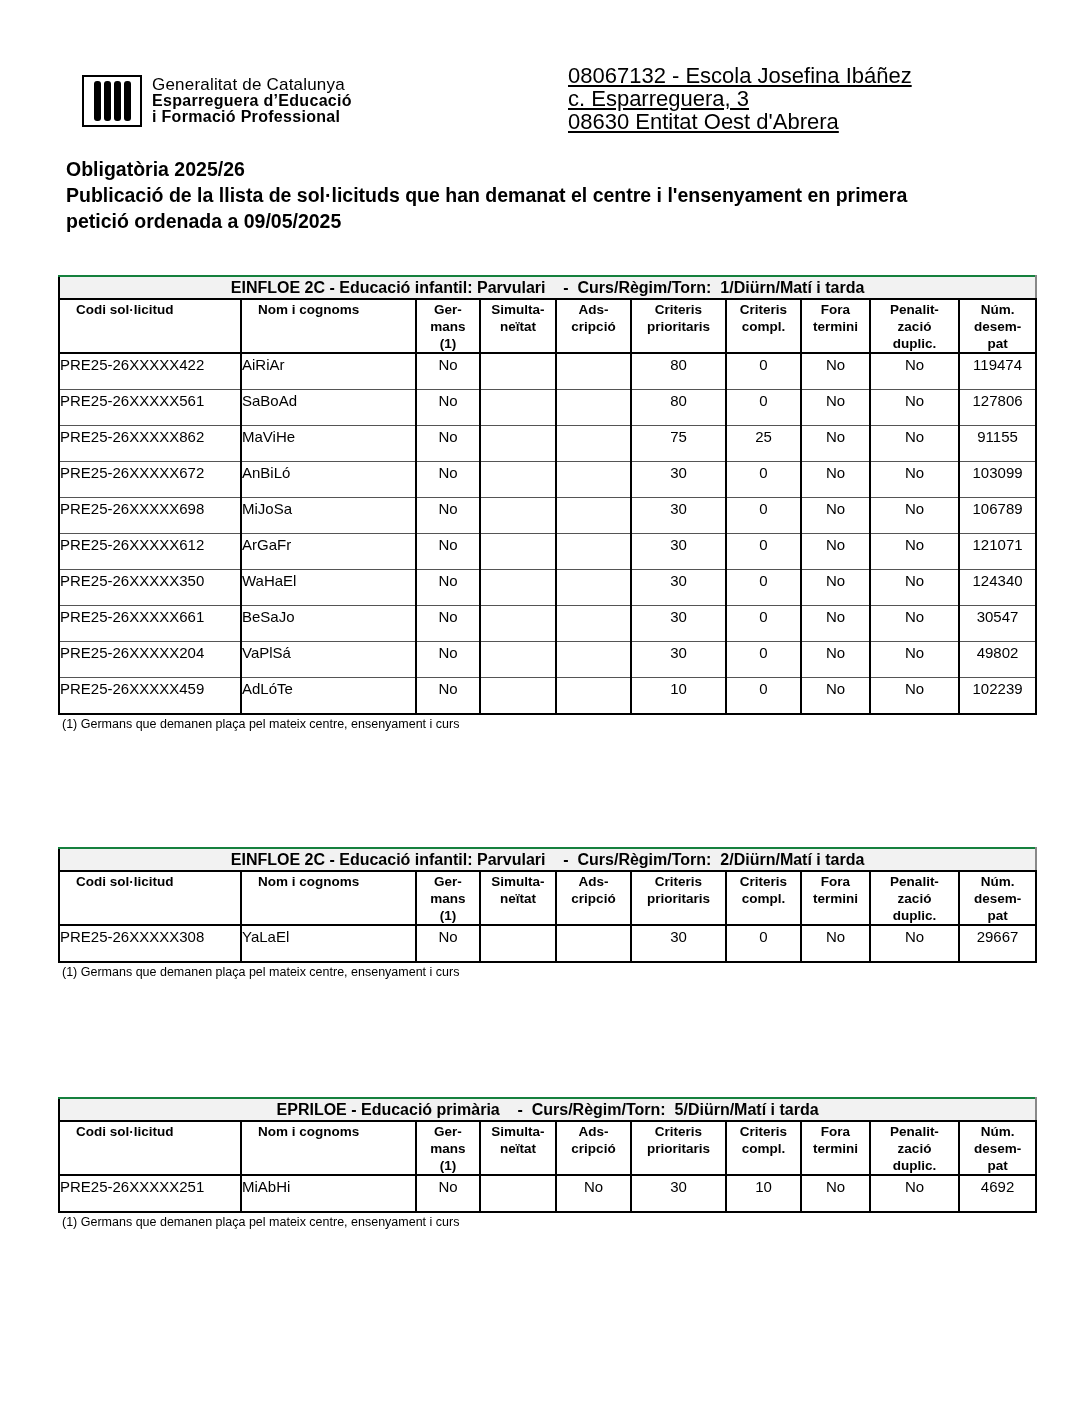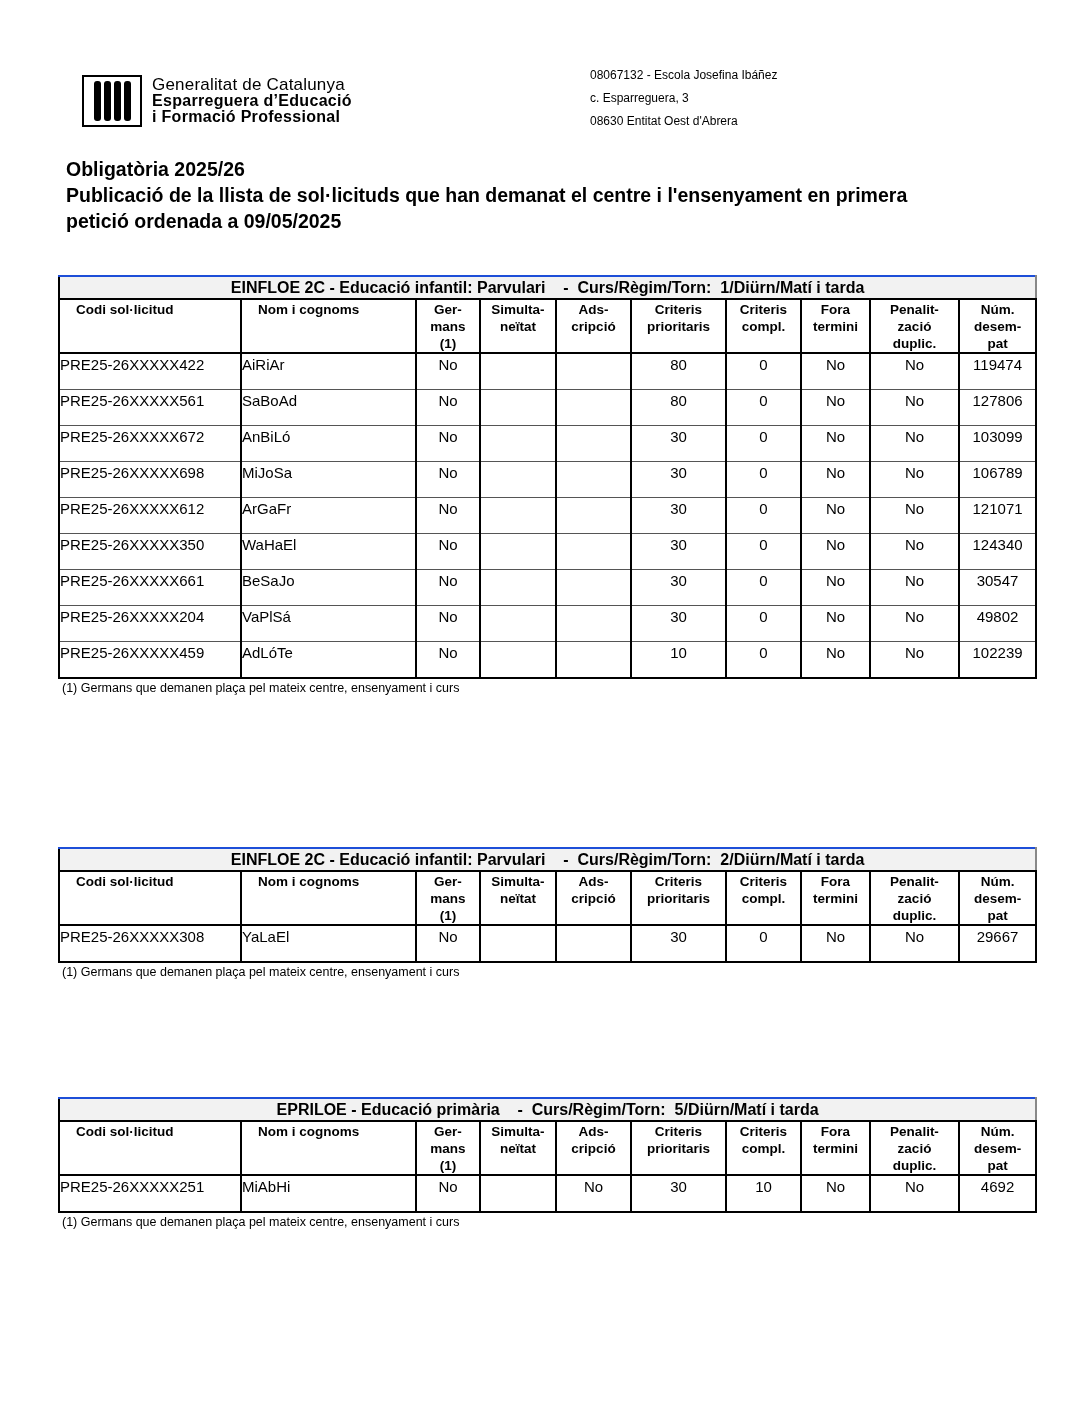--- a/index.html
+++ b/index.html
@@ -3,26 +3,26 @@
 <meta charset="utf-8">
 <style>
   html, body { margin:0; padding:0; background:#fff; }
   body { width:1088px; height:1408px; position:relative; font-family:"Liberation Sans", sans-serif; color:#000; overflow:hidden; }
   .logo { position:absolute; left:66px; top:75px; display:flex; align-items:center;margin-left:16px; }
   .crest { width:60px; height:52px; border:2px solid #000; box-sizing:border-box; position:relative; background:#fff; display:flex; justify-content:center; align-items:center; gap:3px; padding:4px; }
   .crest .bar { width:7px; height:40px; background:#000; border-radius:3px; }
   .logo-text { margin-left:10px; line-height:16px; }
   .logo-text .l1 { font-size:17px; font-weight:normal; letter-spacing:0.2px; }
   .logo-text .l2, .logo-text .l3 { font-size:16px; font-weight:bold; letter-spacing:0.3px; }
-  .school { position:absolute; left:590px; top:64px; font-size:12px; line-height:23px; }
+  .school { position:absolute; left:568px; top:64px; font-size:22px; line-height:23px;text-decoration:underline; }
   .title { position:absolute; left:66px; top:156px; font-size:19.5px; font-weight:bold; line-height:26px; width:960px; }
   .tblwrap { position:absolute; left:58px; width:977px; }
   table { border-collapse:collapse; width:977px; table-layout:fixed; }
   td, th { border:2px solid #000; font-size:14.5px; padding:0; }
-  .caption-row td { background:#f2f2f2; font-weight:bold; font-size:16px; text-align:center; height:20px; border-bottom:2px solid #000; border-top:2px solid #1d4ed8; border-right:2px solid #888; padding-top:1px; }
+  .caption-row td { background:#f2f2f2; font-weight:bold; font-size:16px; text-align:center; height:20px; border-bottom:2px solid #000; border-top:2px solid #15803d; border-right:2px solid #888; padding-top:1px; }
   th { font-weight:bold; font-size:13.5px; vertical-align:top; line-height:17px; height:51px; text-align:center; padding-top:1px; }
   th.left { text-align:left; padding-left:16px; }
   td.cell { height:33px; vertical-align:top; text-align:center; padding-top:2px; font-size:15px; border-top:1px solid #555; border-bottom:1px solid #555; }
   td.cell.left { text-align:left; padding-left:0; }
   tr.last td.cell { border-bottom:2px solid #000; }
   .footnote { font-size:12.5px; margin-top:2px; padding-left:4px; }
 </style>
 </head>
 <body>
 
@@ -100,20 +100,32 @@
           <td class="cell">No</td>
           <td class="cell"></td>
           <td class="cell"></td>
           <td class="cell">80</td>
           <td class="cell">0</td>
           <td class="cell">No</td>
           <td class="cell">No</td>
           <td class="cell">127806</td>
         </tr>
         <tr>
+          <td class="cell left">PRE25-26XXXXX862</td>
+          <td class="cell left">MaViHe</td>
+          <td class="cell">No</td>
+          <td class="cell"></td>
+          <td class="cell"></td>
+          <td class="cell">75</td>
+          <td class="cell">25</td>
+          <td class="cell">No</td>
+          <td class="cell">No</td>
+          <td class="cell">91155</td>
+        </tr>
+        <tr>
           <td class="cell left">PRE25-26XXXXX672</td>
           <td class="cell left">AnBiLó</td>
           <td class="cell">No</td>
           <td class="cell"></td>
           <td class="cell"></td>
           <td class="cell">30</td>
           <td class="cell">0</td>
           <td class="cell">No</td>
           <td class="cell">No</td>
           <td class="cell">103099</td>

